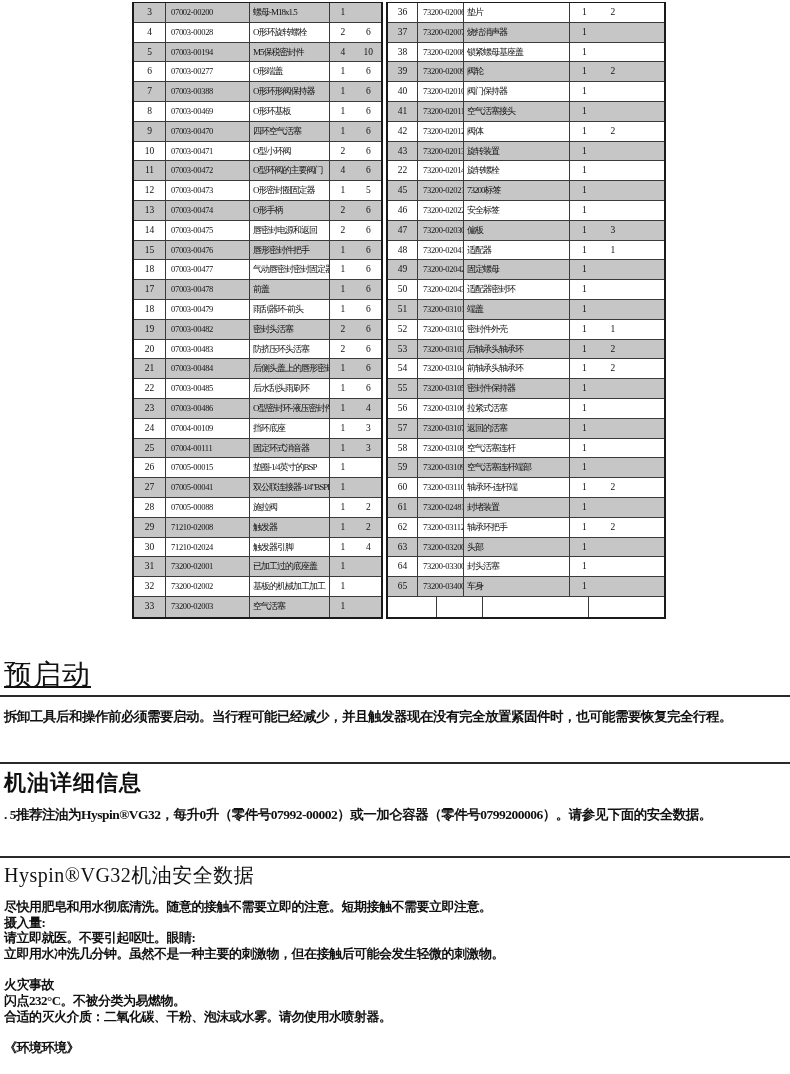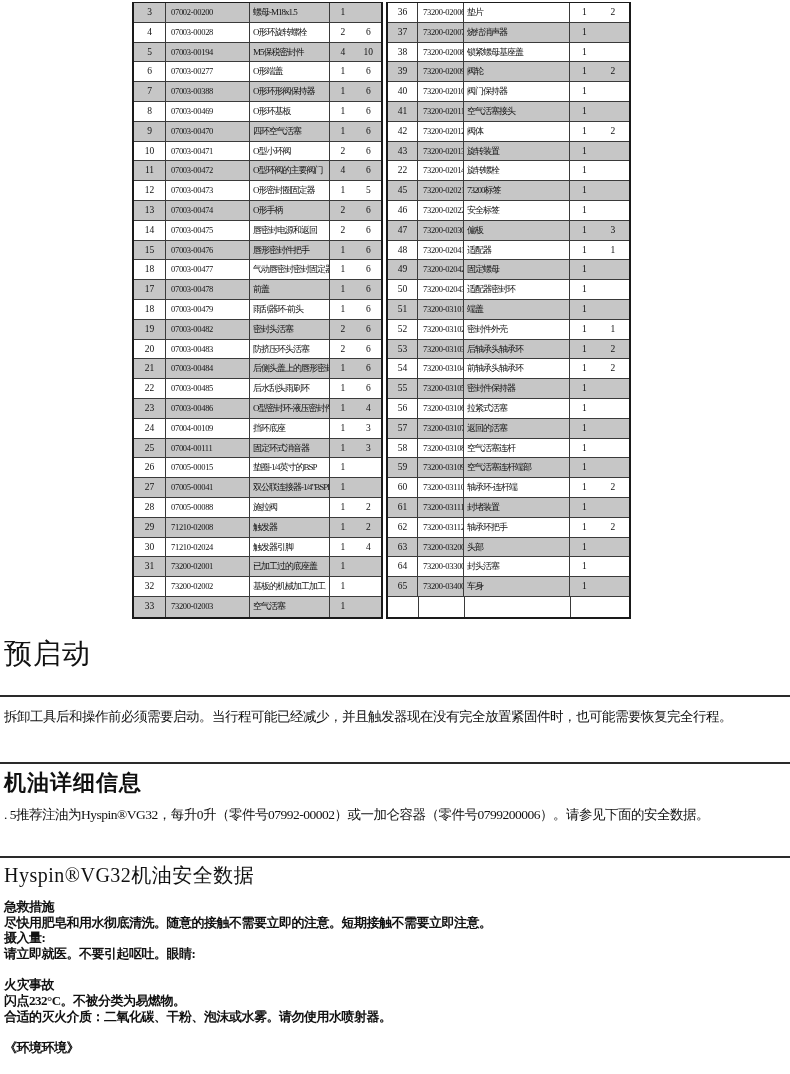--- a/index.html
+++ b/index.html
@@ -2,21 +2,21 @@
 <html><head>
 <meta charset="utf-8">
 <style>
   * { margin:0; padding:0; box-sizing:border-box; }
   html,body { width:790px; height:1074px; background:#ffffff; overflow:hidden; position:relative;
               font-family:"Liberation Serif","DejaVu Serif",serif; color:#111; }
 
   
   .ptable { position:absolute; top:2px; border:2px solid #1a1a1a; border-top-width:1px; background:#fff; }
   #left-table  { left:132px; width:251px; }
-  #right-table { left:386px; width:245px; }
+  #right-table { left:386px; width:280px; }
   .prow { display:flex; height:19.8px; border-bottom:1px solid #3a3a3a; }
   .prow:last-child { border-bottom:none;justify-content:center; }
   .prow.shaded { background:#c6c6c6; }
   .pcell { border-right:1px solid #3a3a3a; overflow:hidden; white-space:nowrap;
            line-height:19.5px; font-size:9.5px; }
   .pcell:last-child { border-right:none; }
   .num-col  { text-align:center; }
   #left-table  .num-col  { width:32px; }
   #left-table  .part-col { width:84px; }
   #left-table  .desc-col { width:80px; }
@@ -27,24 +27,24 @@
   #right-table .qty-col  { width:57px; }
   .part-col { font-size:8.5px; padding-left:5px; letter-spacing:-0.3px; }
   .desc-col { font-size:9px; padding-left:3px; letter-spacing:-1px; }
   .qty-col  { display:flex; }
   .qty-col span { width:50%; text-align:center; }
 
   
   .hr { position:absolute; left:0; width:790px; height:2px; background:#2a2a2a; }
   #hr1 { top:695px; } #hr2 { top:762px; } #hr3 { top:856px; }
   .h1 { position:absolute; left:4px; font-weight:400; }
-  #prestart-heading { top:635px; font-size:28px; letter-spacing:1px; }
+  #prestart-heading { top:656px; font-size:28px; letter-spacing:1px;text-decoration:underline; }
   #oil-heading      { top:768px; font-size:22px; letter-spacing:1px;font-weight:bold; }
   #safety-heading   { top:862px; font-size:20px; letter-spacing:0.5px; }
-  .para { position:absolute; left:4px; width:780px; font-size:13.5px; font-weight:400; letter-spacing:-0.5px; }
+  .para { position:absolute; left:4px; width:780px; font-size:13.5px; font-weight:700; letter-spacing:-0.5px; }
   #prestart-para { top:708px; }
   #oil-para      { top:806px; }
   #safety-lines  { position:absolute; left:4px; top:899px; width:780px;
                    font-size:13px; font-weight:700; letter-spacing:-0.5px; }
   #safety-lines .tline { height:15.7px; line-height:15.7px; white-space:nowrap; }
 </style>
 </head>
 <body>
 
 <div class="ptable" id="left-table">
@@ -549,21 +549,21 @@
       <div class="pcell num-col">60</div>
       <div class="pcell part-col">73200-03110</div>
       <div class="pcell desc-col">轴承环-连杆端</div>
       <div class="pcell qty-col">
         <span>1</span>
         <span>2</span>
       </div>
     </div>
     <div class="prow shaded">
       <div class="pcell num-col">61</div>
-      <div class="pcell part-col">73200-03111</div>
+      <div class="pcell part-col">73200-02481</div>
       <div class="pcell desc-col">封堵装置</div>
       <div class="pcell qty-col">
         <span>1</span>
         <span></span>
       </div>
     </div>
     <div class="prow">
       <div class="pcell num-col">62</div>
       <div class="pcell part-col">73200-03112</div>
       <div class="pcell desc-col">轴承环把手</div>
@@ -614,23 +614,23 @@
 <div class="hr" id="hr1"></div>
 <p class="para" id="prestart-para">拆卸工具后和操作前必须需要启动。当行程可能已经减少，并且触发器现在没有完全放置紧固件时，也可能需要恢复完全行程。</p>
 
 <div class="hr" id="hr2"></div>
 <h1 class="h1" id="oil-heading">机油详细信息</h1>
 <p class="para" id="oil-para">. 5推荐注油为Hyspin®VG32，每升0升（零件号07992-00002）或一加仑容器（零件号0799200006）。请参见下面的安全数据。</p>
 
 <div class="hr" id="hr3"></div>
 <h1 class="h1" id="safety-heading">Hyspin®VG32机油安全数据</h1>
 <div id="safety-lines">
-    <div class="tline">急救措施</div>
     <div class="tline">尽快用肥皂和用水彻底清洗。随意的接触不需要立即的注意。短期接触不需要立即注意。</div>
     <div class="tline">摄入量:</div>
     <div class="tline">请立即就医。不要引起呕吐。眼睛:</div>
+    <div class="tline">立即用水冲洗几分钟。虽然不是一种主要的刺激物，但在接触后可能会发生轻微的刺激物。</div>
     <div class="tline"></div>
     <div class="tline">火灾事故</div>
     <div class="tline">闪点232°C。不被分类为易燃物。</div>
     <div class="tline">合适的灭火介质：二氧化碳、干粉、泡沫或水雾。请勿使用水喷射器。</div>
     <div class="tline"></div>
     <div class="tline">《环境环境》</div>
   </div>
 
 </body></html>

